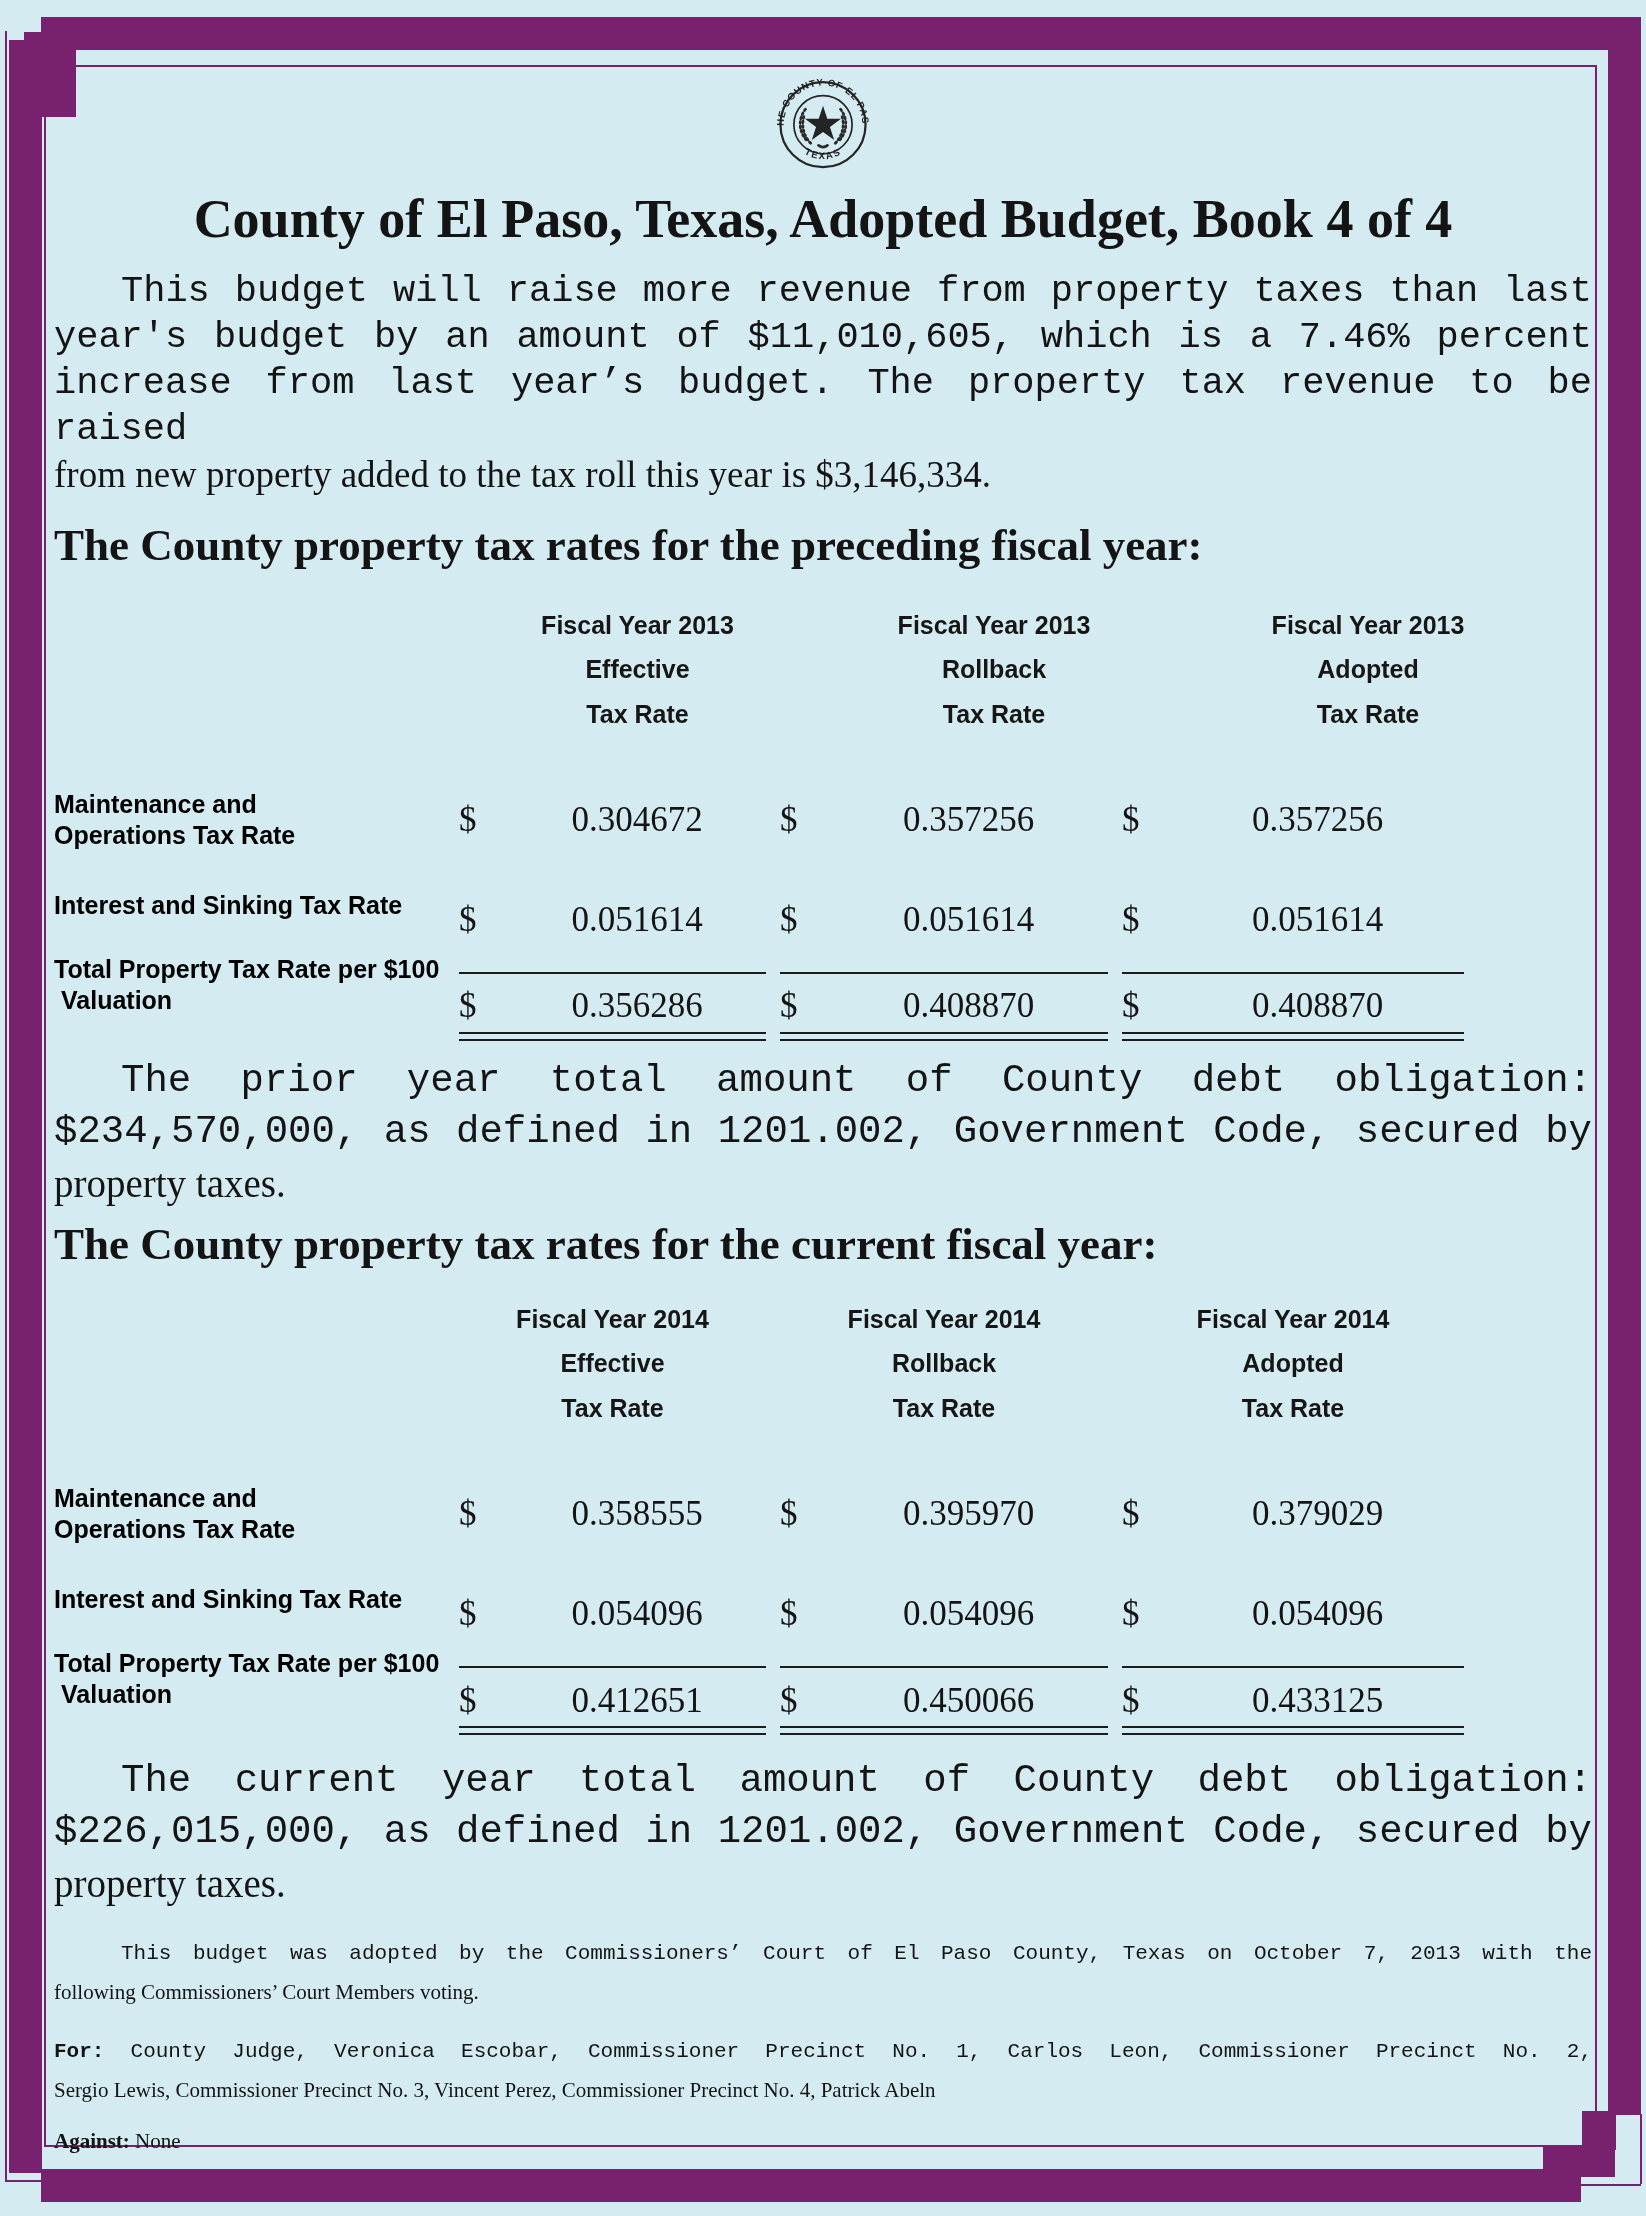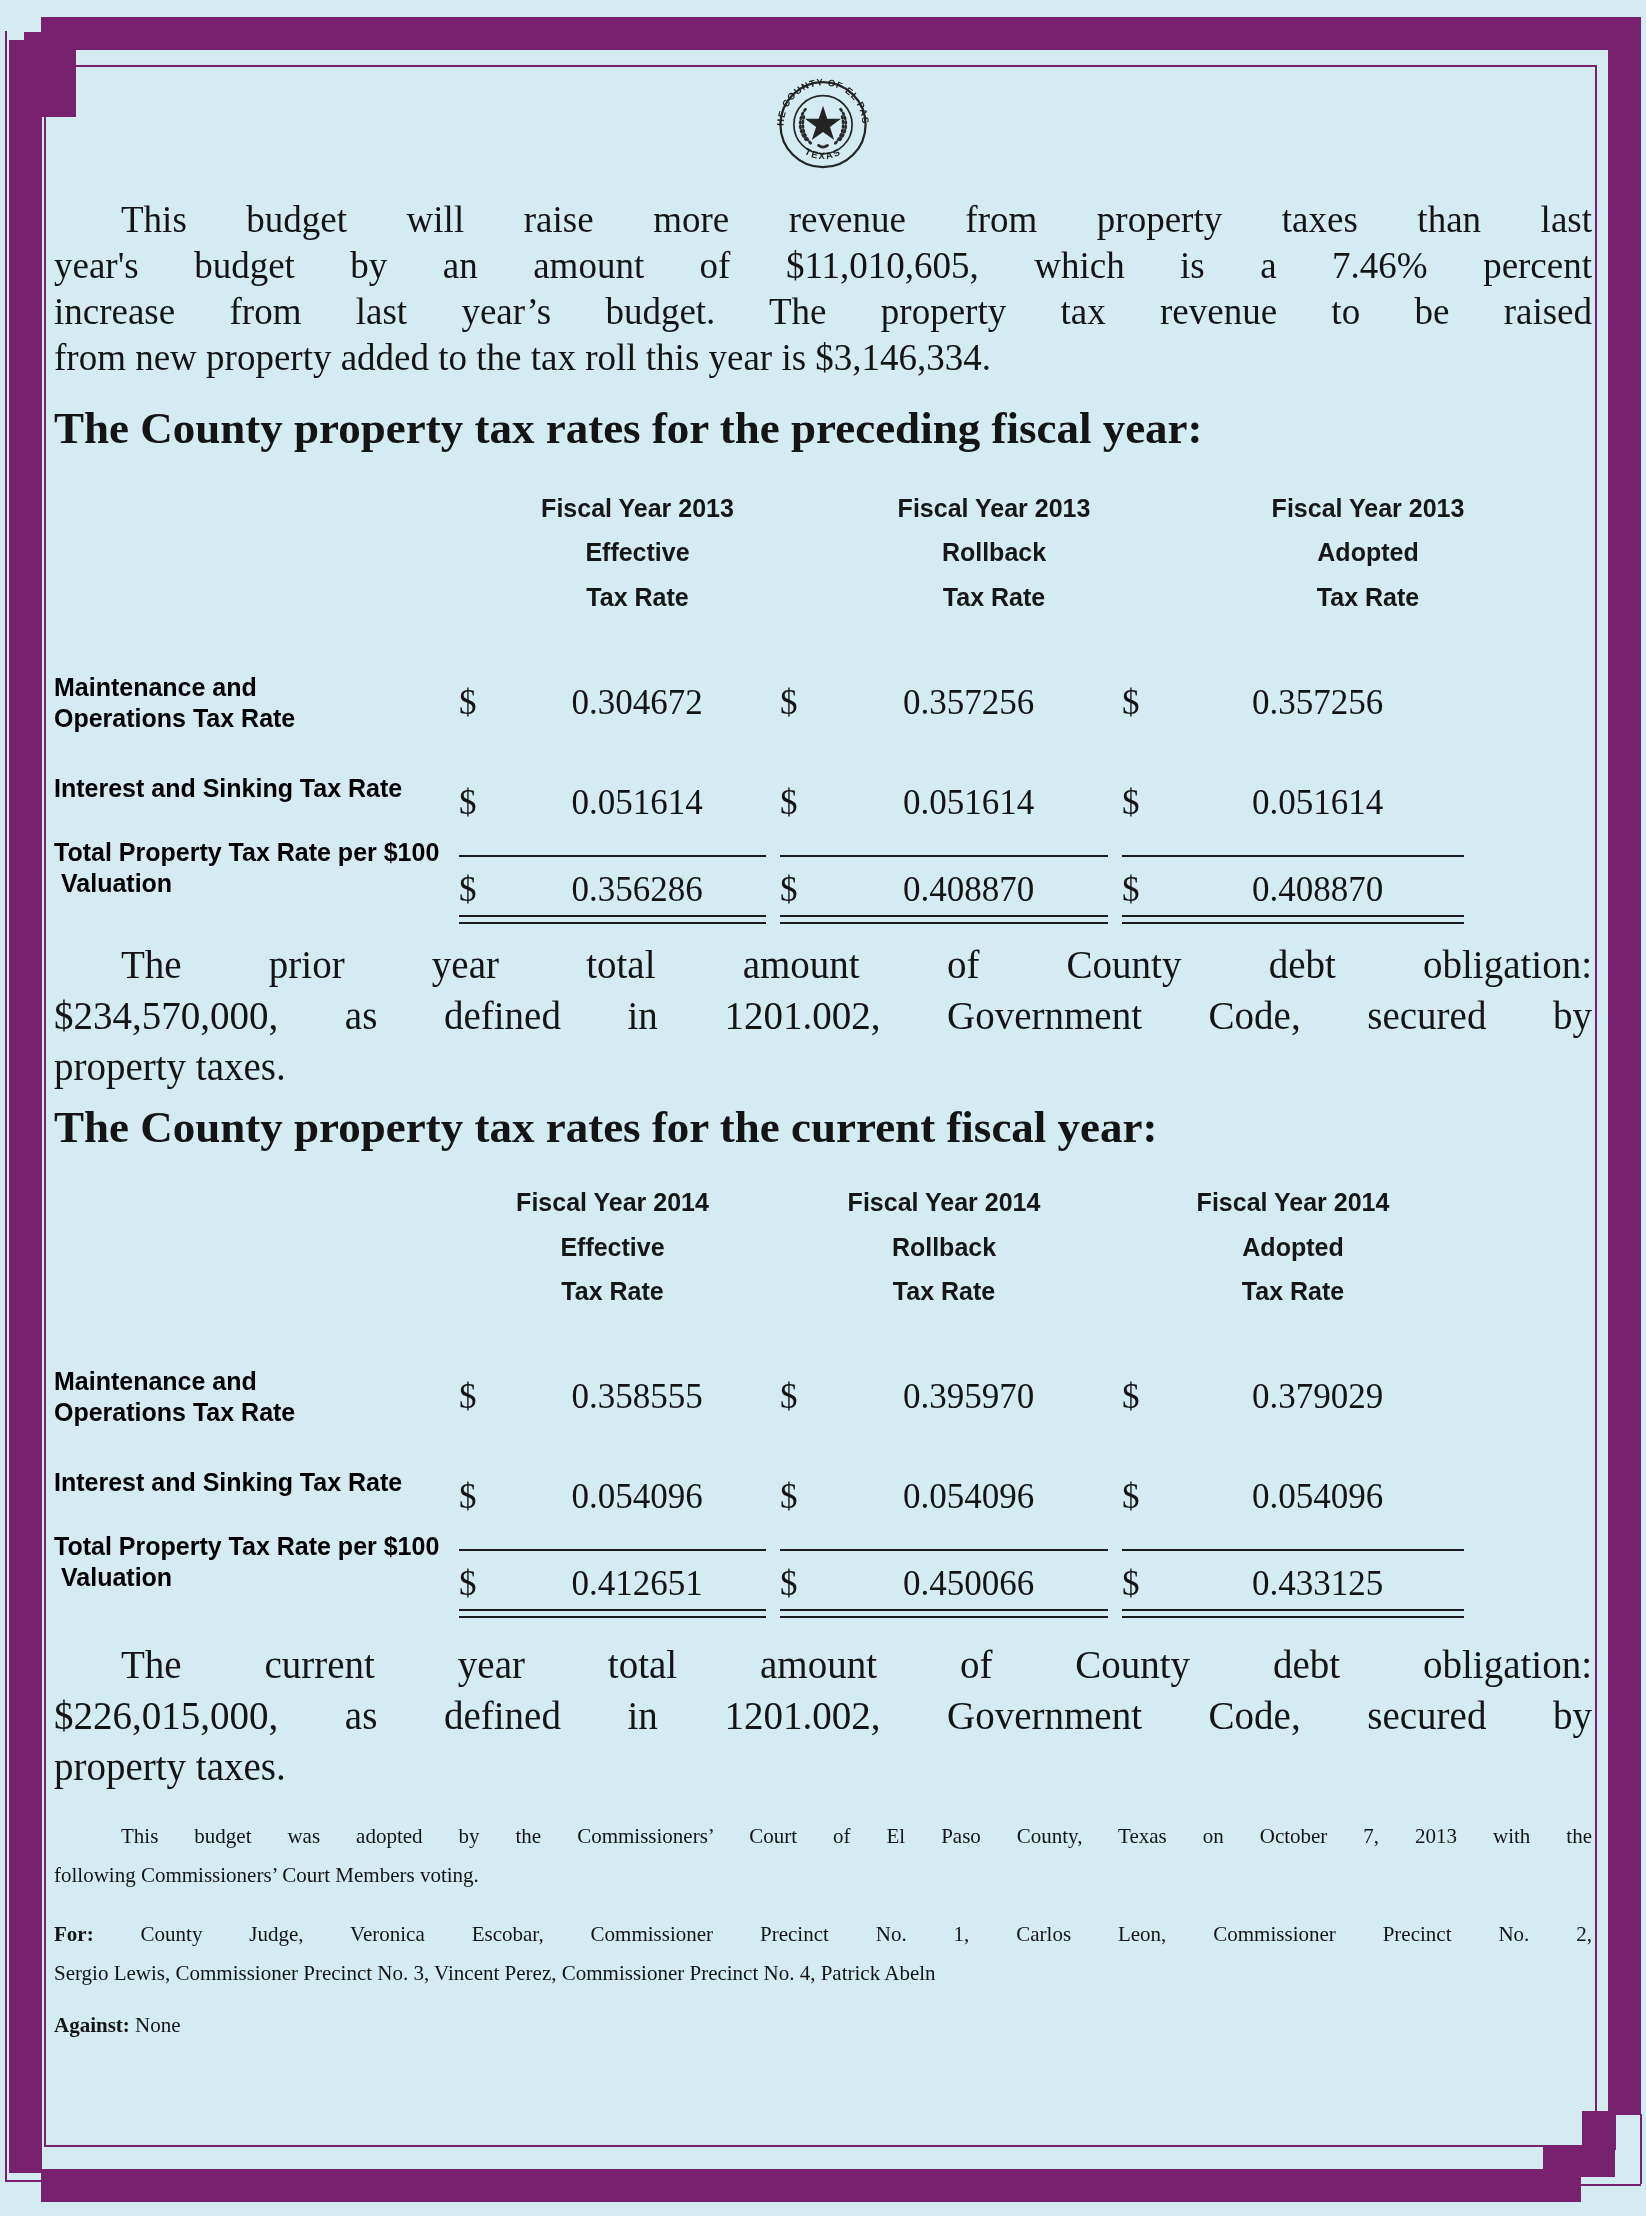--- a/index.html
+++ b/index.html
@@ -25,21 +25,21 @@
     font-weight: bold;
     line-height: 61px;
     text-align: center;
     letter-spacing: 0px;
     white-space: nowrap;
   }
   .p1 { margin-top: 18px; }
   .p1 .line { font-size: 37px; line-height: 46px; }
   .debt .line { font-size: 39px; line-height: 51px; }
   .small-p .line { font-size: 21px; line-height: 39px; }
-  .just { text-align: justify; text-align-last: justify; }
+  .just { text-align: justify; text-align-last: justify; font-family: Liberation Mono, monospace; }
   .ind { text-indent: 67px; }
   .sec-heading {
     font-size: 45px;
     font-weight: bold;
     line-height: 53px;
     white-space: nowrap;
   }
   .h1 { margin-top: 21px; }
   .h2 { margin-top: 9px; }
   .trow {
@@ -138,20 +138,21 @@
         <path d="M 70,130 A 42,42 0 0 1 70,74" stroke-dasharray="3,5"></path>
         <path d="M 130,130 A 42,42 0 0 0 130,74" stroke-dasharray="3,5"></path>
         <path d="M 78,136 A 48,48 0 0 1 66,88" stroke-dasharray="3,5"></path>
         <path d="M 122,136 A 48,48 0 0 0 134,88" stroke-dasharray="3,5"></path>
         <path d="M 92,140 Q 100,146 108,140"></path>
       </g>
       <polygon fill="#242424" points="100,69 107.6,92.5 132.3,92.5 112.4,107 120,130.5 100,116 80,130.5 87.6,107 67.7,92.5 92.4,92.5"></polygon>
     </svg>
   </div>
 
+  <div class="doc-title">County of El Paso, Texas, Adopted Budget, Book 4 of 4</div>
 
   <div class="p1">
     <div class="line just ind">This budget will raise more revenue from property taxes than last</div>
     <div class="line just">year's budget by an amount of $11,010,605, which is a 7.46% percent</div>
     <div class="line just">increase from last year’s budget. The property tax revenue to be raised</div>
     <div class="line">from new property added to the tax roll this year is $3,146,334.</div>
   </div>
 
   <div class="sec-heading h1">The County property tax rates for the preceding fiscal year:</div>
 

